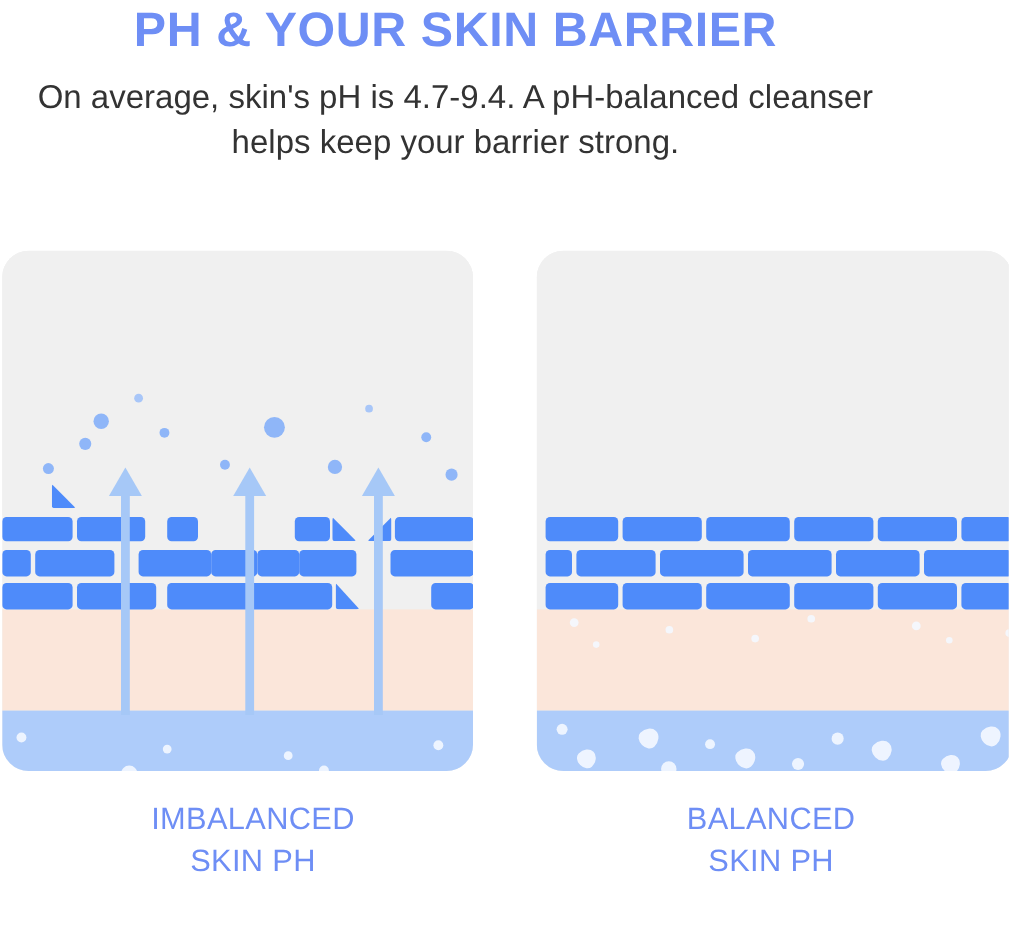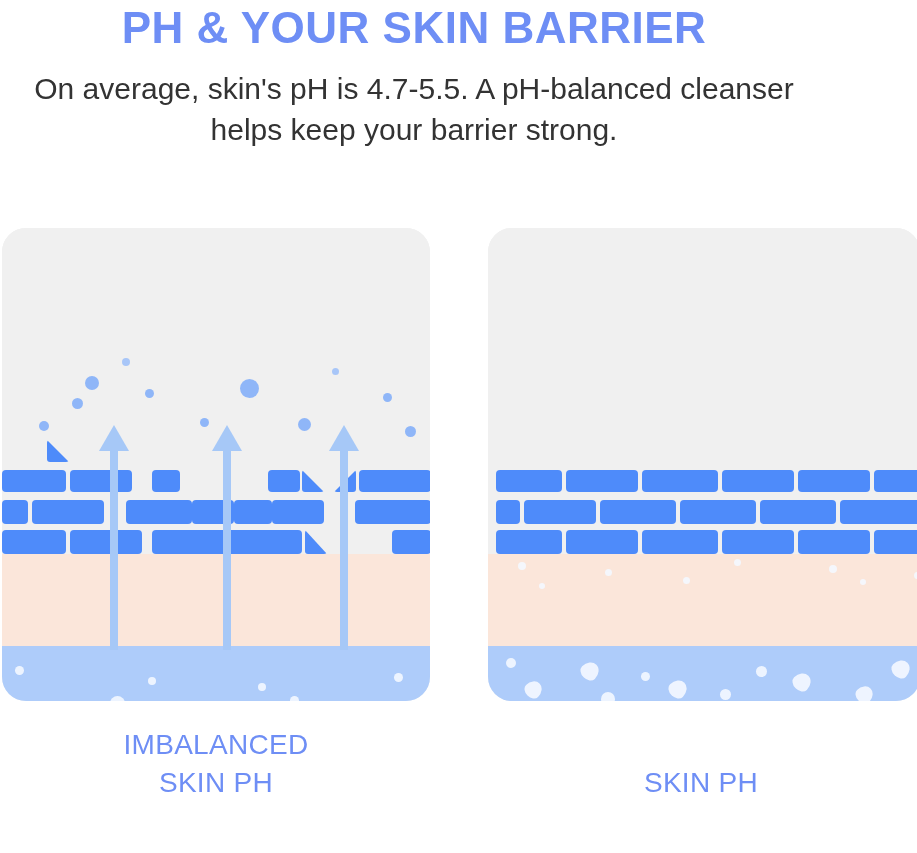--- a/index.html
+++ b/index.html
@@ -146,21 +146,21 @@
     top: 726px;
     left: 0;
     width: 917px;
     height: 127px;
   }
   .caption-block {
     position: absolute;
     top: 0;
     text-align: center;
   }
-  .caption-left  { left: 0px;   width: 432px; }
+  .caption-left  { left: 0px;   width: 432px; padding-left: 14px; }
   .caption-right { left: 485px; width: 432px; }
   .caption-title {
     font-size: 28px;
     line-height: 38px;
     font-weight: 500;
     color: #6E8EF5;
     letter-spacing: 0.3px;
     text-transform: uppercase;
   }
   .caption-sub {
@@ -169,21 +169,21 @@
     line-height: 28px;
     font-weight: 400;
     color: #333333;
   }
 </style>
 </head>
 <body>
 
 <div class="header">
   <h1 class="main-title">PH &amp; YOUR SKIN BARRIER</h1>
-  <p class="subtitle">On average, skin's pH is 4.7-5.5. A pH-balanced cleanser helps keep your barrier strong.</p>
+  <p class="subtitle">On average, skin's pH is 4.7-9.4. A pH-balanced cleanser helps keep your barrier strong.</p>
 </div>
 
 <div class="panels">
 
   <div class="panel panel-left">
 
     <div class="layer layer-epidermis"></div>
     <div class="layer layer-dermis"></div>
     <div class="layer layer-hydration"></div>
 
@@ -297,17 +297,17 @@
 <div class="captions">
   <div class="caption-block caption-left">
     <div class="caption-title">
       <span>IMBALANCED</span><br>
       <span>SKIN PH</span>
     </div>
   </div>
 
   <div class="caption-block caption-right">
     <div class="caption-title">
-      <br>
+      <span>BALANCED</span><br>
       <span>SKIN PH</span>
     </div>
   </div>
 </div>
 
 </body></html>

